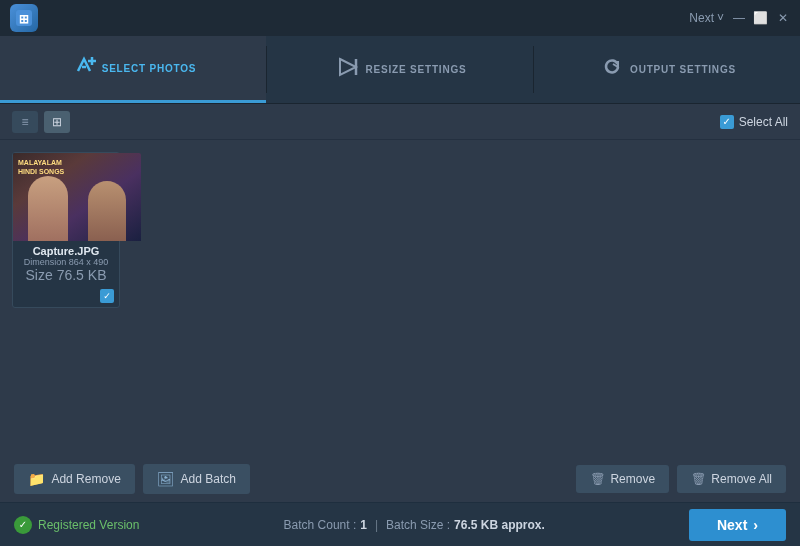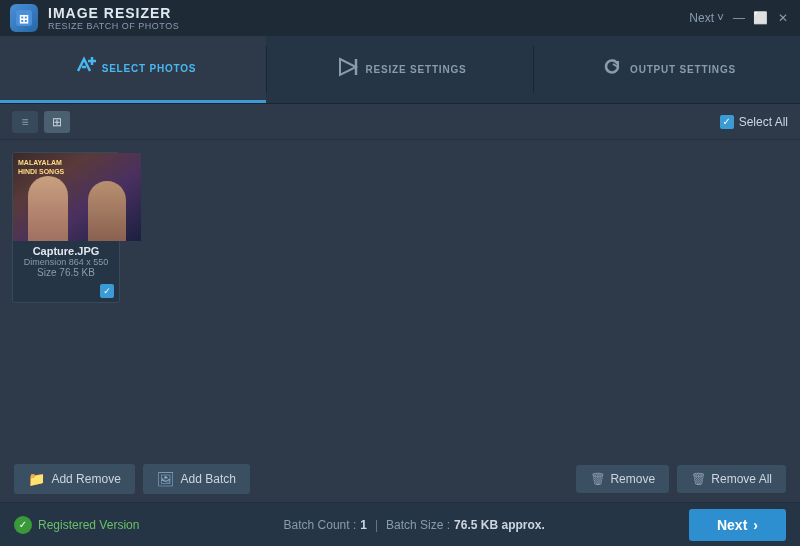--- a/index.html
+++ b/index.html
@@ -244,21 +244,21 @@
     .photo-name {
       font-size: 11px;
       font-weight: bold;
       color: #e0e8f0;
     }
     .photo-dim {
       font-size: 9px;
       color: #8a9bb0;
     }
     .photo-size {
-      font-size: 10px;
+      font-size: 14px;
       color: #8a9bb0;
     }
     .photo-check-row {
       display: flex;
       justify-content: flex-end;
       padding: 2px 5px 4px;
       align-items: center;
     }
     .photo-checkbox {
       width: 14px;
@@ -404,24 +404,20 @@
 </head>
 <body>
 
 <div class="title-bar">
   <div class="title-bar-left">
     <div class="app-icon">
       <svg width="20" height="20" viewBox="0 0 20 20">
         <rect x="2" y="2" width="16" height="16" rx="3" fill="#4a90d9"></rect>
         <text x="10" y="15" text-anchor="middle" font-size="12" fill="white">⊞</text>
       </svg>
-    </div>
-    <div class="app-title-group">
-      <span class="app-title">IMAGE RESIZER</span>
-      <span class="app-subtitle">RESIZE BATCH OF PHOTOS</span>
     </div>
   </div>
   <div class="title-bar-right">
     <div class="help-btn">
       <span>Next</span>
       <span>˅</span>
     </div>
     <div class="win-btn">—</div>
     <div class="win-btn">⬜</div>
     <div class="win-btn">✕</div>
@@ -485,21 +481,21 @@
           <div class="thumb-bg"></div>
           <div class="thumb-text">
             MALAYALAM<br>HINDI SONGS
           </div>
           <div class="thumb-person"></div>
           <div class="thumb-person2"></div>
         </div>
       </div>
       <div class="photo-info">
         <div class="photo-name">Capture.JPG</div>
-        <div class="photo-dim">Dimension 864 x 550</div>
+        <div class="photo-dim">Dimension 864 x 490</div>
         <div class="photo-size">Size 76.5 KB</div>
       </div>
       <div class="photo-check-row">
         <div class="photo-checkbox">✓</div>
       </div>
     </div>
   </div>
 </div>
 
 <div class="bottom-area">

